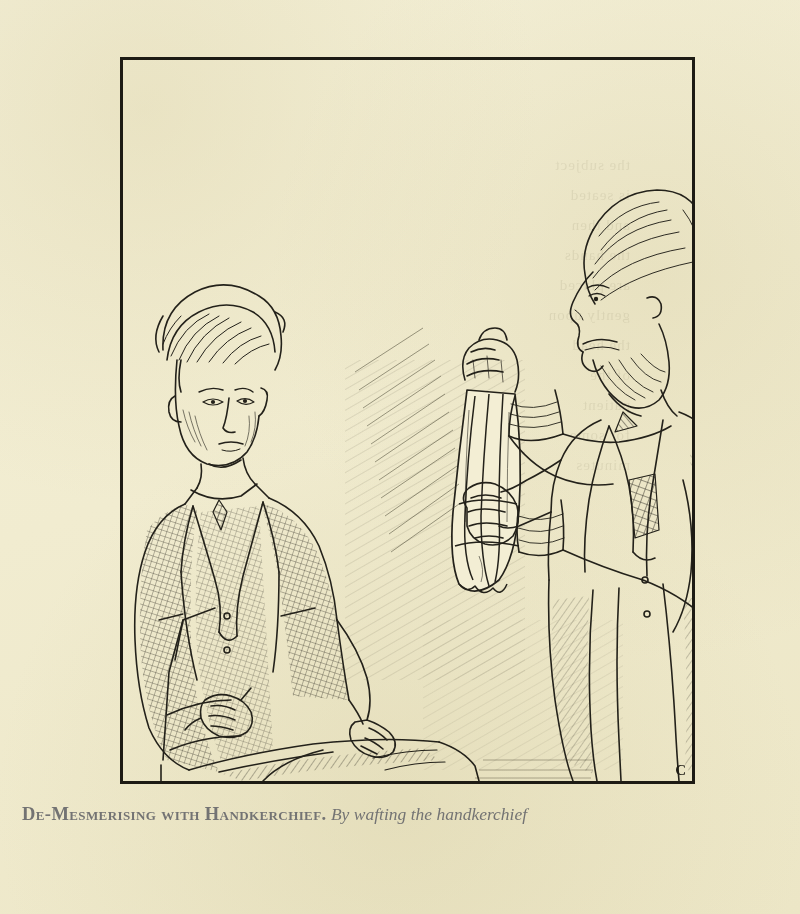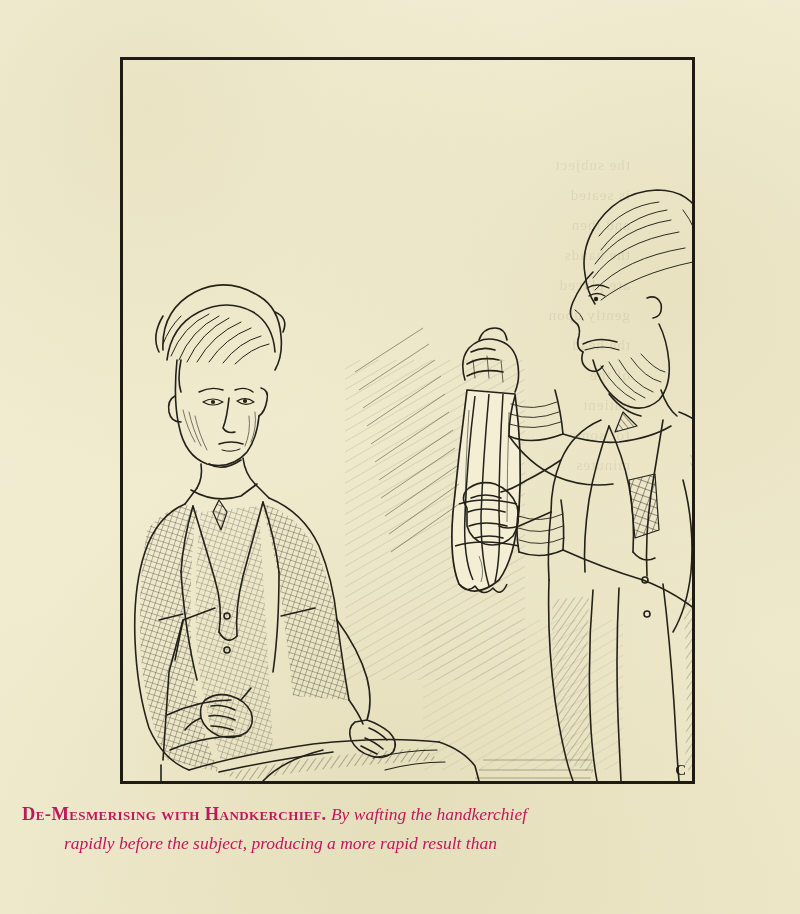--- a/index.html
+++ b/index.html
@@ -70,21 +70,21 @@
   }
 
   .caption {
     position: absolute;
     left: 22px;
     top: 800px;
     width: 760px;
     font-family: "Liberation Serif", serif;
     font-size: 17.5px;
     line-height: 29px;
-    color: #be185d;
+    color: #737373;
   }
   .caption .title {
     font-variant: small-caps;
     font-weight: bold;
     letter-spacing: 0.4px;
     font-size: 18.5px;
   }
   .caption .desc {
     font-style: italic;
   }
@@ -406,14 +406,13 @@
       </g>
     </svg>
 
     <div class="cut-label">C</div>
   </div>
 </div>
 
 <div class="caption">
   <span class="title">De-Mesmerising with Handkerchief.</span>
   <span class="desc">By wafting the handkerchief</span>
-  <span class="desc l2">rapidly before the subject, producing a more rapid result than</span>
 </div>
 
 </body></html>

